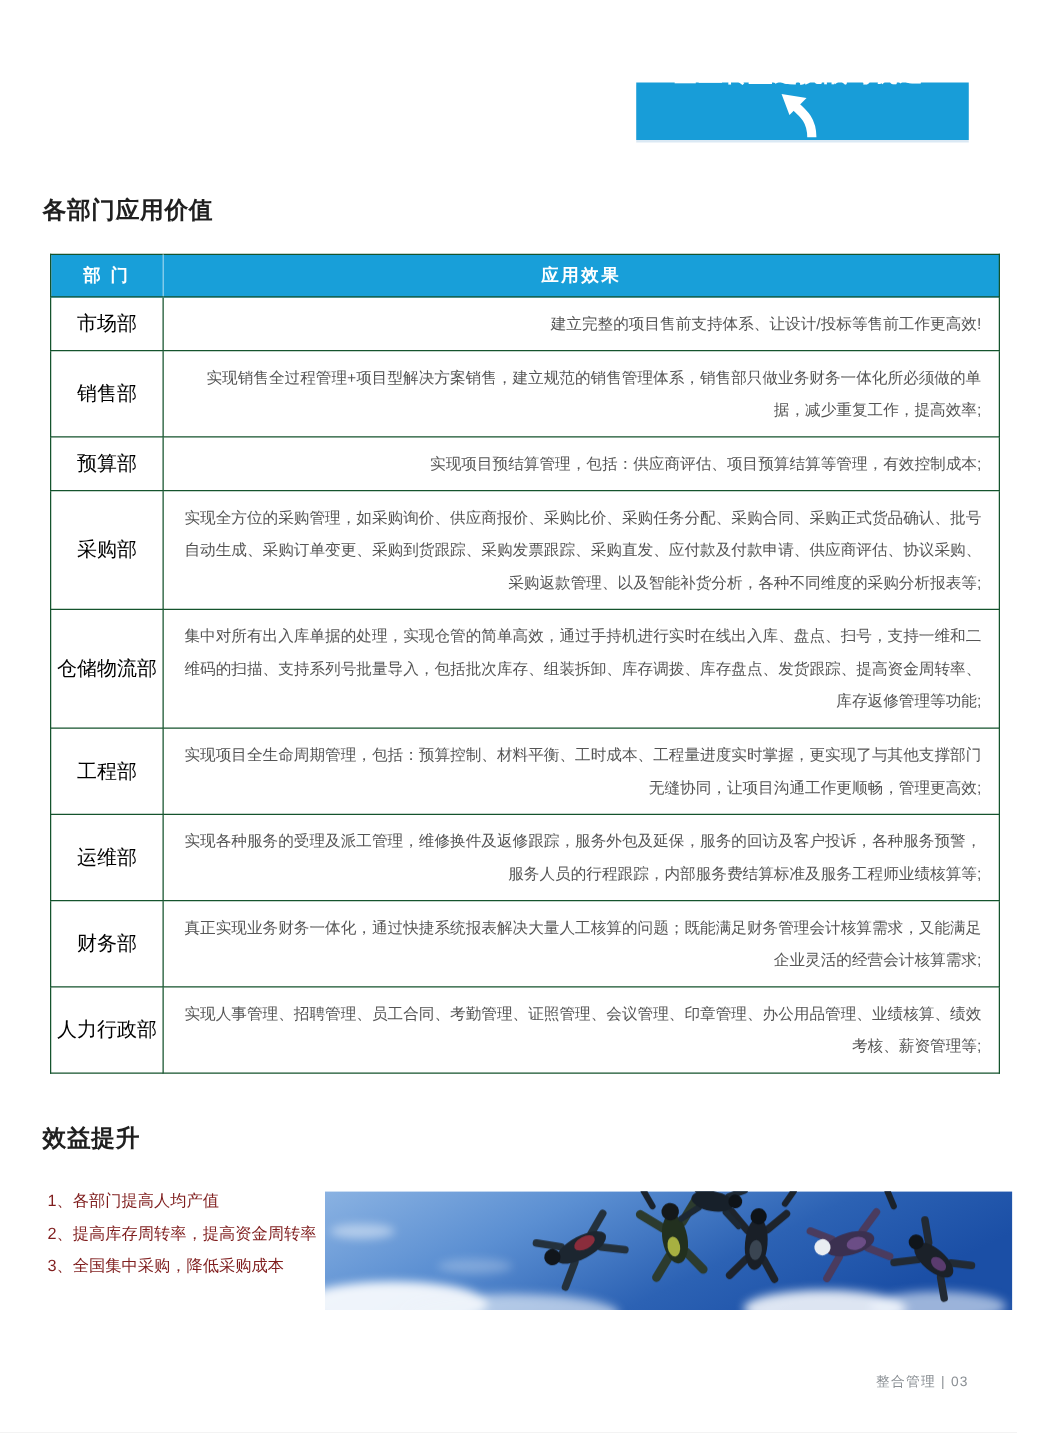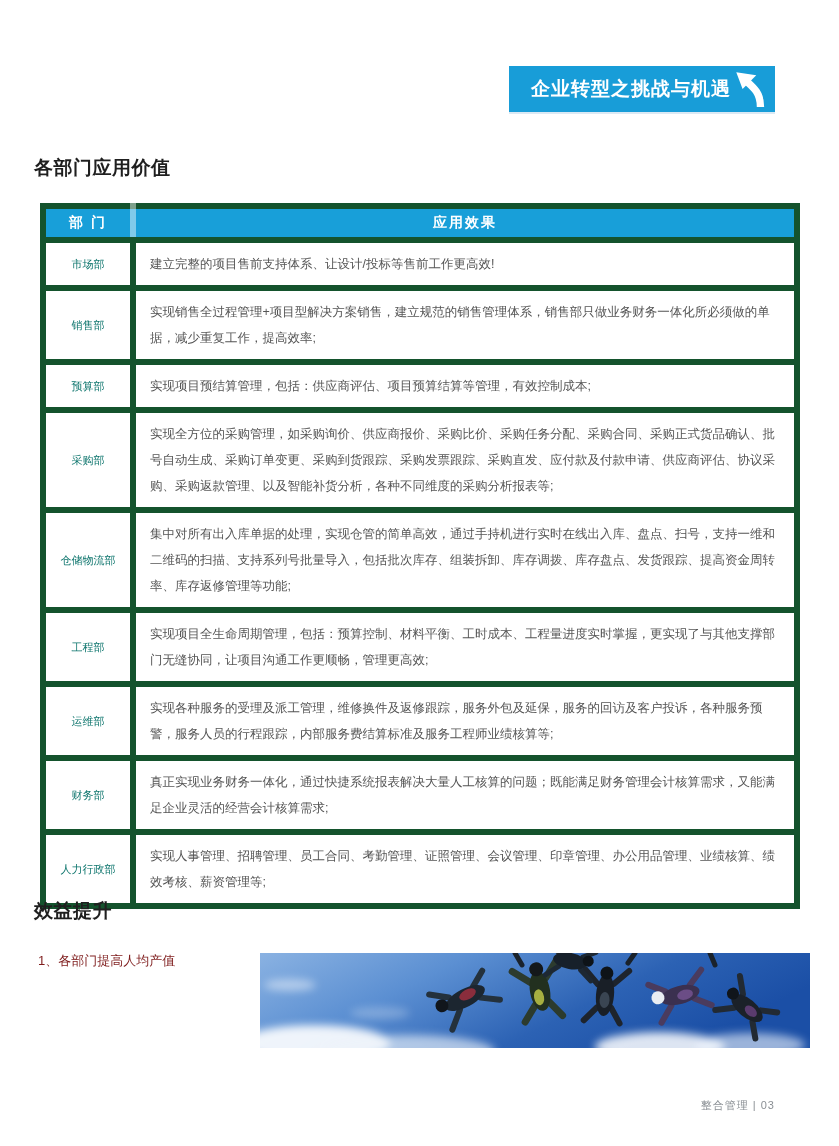--- a/index.html
+++ b/index.html
@@ -14,20 +14,21 @@
   }
 
   
   .banner {
     position:absolute; top:66px; right:64px;
     width:266px; height:46px;
     background:#189dd8;
     display:flex; align-items:center; justify-content:flex-end;
     padding-right:6px;
     box-shadow:0 2px 0 rgba(190,215,235,.55);
+    flex-direction:column;
   }
   .banner-title {
     color:#ffffff; font-weight:bold; font-size:19px;
     letter-spacing:1px; white-space:nowrap;
   }
   .banner-icon { margin-left:2px; display:flex; align-items:center; }
 
   
   .section-title {
     position:absolute; left:34px;
@@ -35,35 +36,35 @@
     letter-spacing:.5px;
   }
   .t1 { top:155px; }
   .t2 { top:898px; }
 
   
   table.dept-table {
     position:absolute; top:203px; left:40px;
     width:760px; border-collapse:collapse; table-layout:fixed;
   }
-  .dept-table th, .dept-table td { border:6px solid #14532d; }
+  .dept-table th, .dept-table td { border:1px solid #14532d; }
   .dept-table thead th {
     background:#189fd9; color:#ffffff;
     font-size:14px; font-weight:bold; height:34px;
     letter-spacing:2px;
   }
   .dept-table thead th:first-child { border-right-color:rgba(255,255,255,.45); }
   .col-dept { width:90px; }
   td.dept-cell {
     text-align:center; vertical-align:middle;
-    color:#0f766e; font-size:11px; padding:4px 2px;
+    color:#000000; font-size:16px; padding:4px 2px;
   }
   td.effect-cell {
     color:#555555; font-size:12.5px; line-height:26px;
-    padding:8px 14px; vertical-align:middle; text-align:left;
+    padding:8px 14px; vertical-align:middle; text-align:right;
   }
 
   
   .benefits {
     position:absolute; top:948px; left:38px; width:215px;
     color:#7f1d1d; font-size:13px; line-height:26px;
   }
   .benefit-item { white-space:nowrap; }
 
   
@@ -144,20 +145,22 @@
         <td class="dept-cell">人力行政部</td>
         <td class="effect-cell">实现人事管理、招聘管理、员工合同、考勤管理、证照管理、会议管理、印章管理、办公用品管理、业绩核算、绩效考核、薪资管理等;</td>
       </tr>
     </tbody>
   </table>
 
   <div class="section-title t2">效益提升</div>
 
   <div class="benefits">
     <div class="benefit-item">1、各部门提高人均产值</div>
+    <div class="benefit-item">2、提高库存周转率，提高资金周转率</div>
+    <div class="benefit-item">3、全国集中采购，降低采购成本</div>
   </div>
 
   <div class="photo">
     <svg viewBox="0 0 550 95" preserveAspectRatio="none" aria-hidden="true">
       <defs>
         <linearGradient id="sky" x1="0" y1="0" x2="1" y2="0.35">
           <stop offset="0" stop-color="#8ab2e2"></stop>
           <stop offset="0.35" stop-color="#5b8fd2"></stop>
           <stop offset="0.7" stop-color="#2c62b4"></stop>
           <stop offset="1" stop-color="#1b4fa6"></stop>

